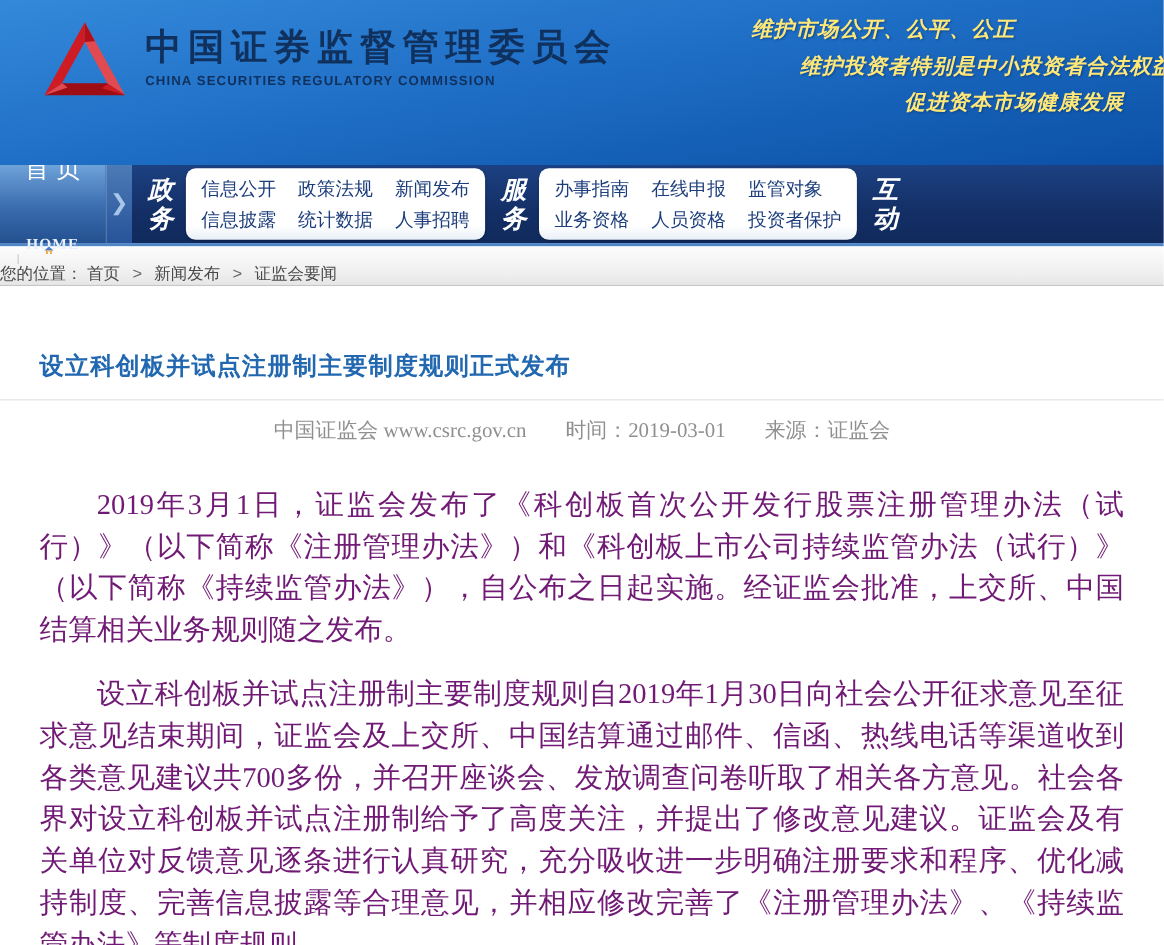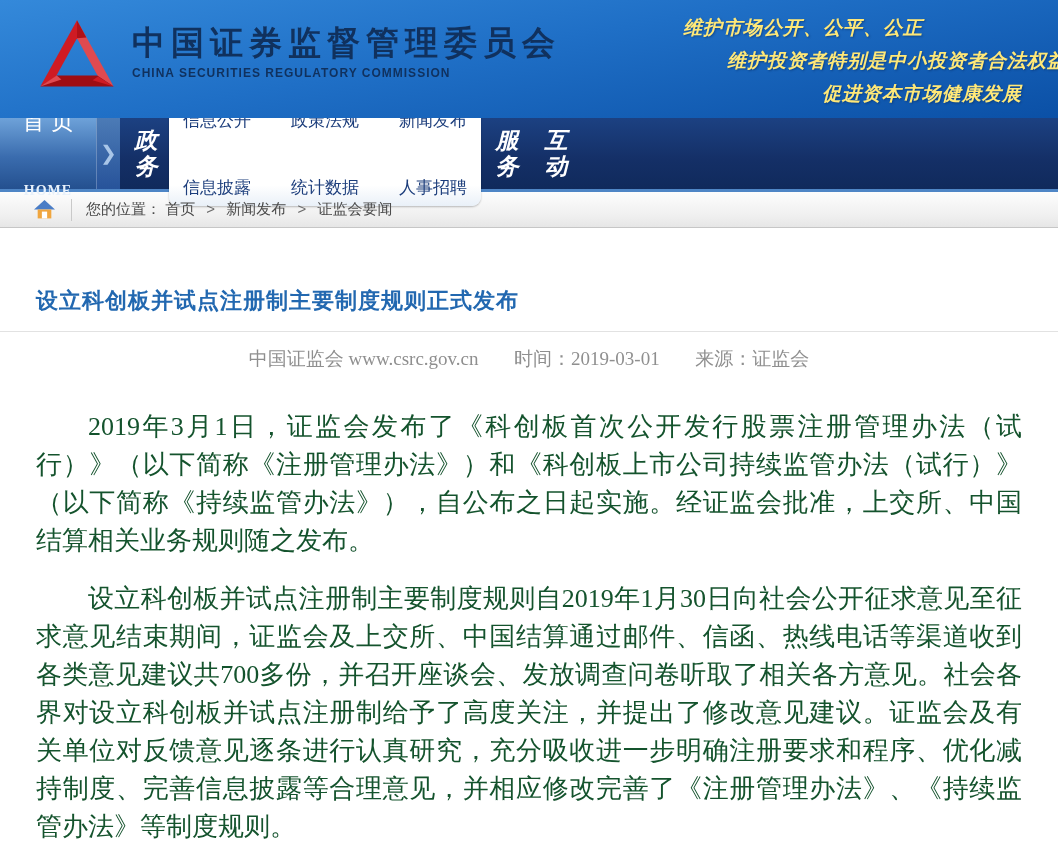--- a/index.html
+++ b/index.html
@@ -1,20 +1,20 @@
 <!DOCTYPE html>
 <html><head>
 <meta charset="utf-8">
 <style>
   * { margin:0; padding:0; box-sizing:border-box; }
   html,body { width:1058px; height:859px; overflow:hidden; background:#fff;
               font-family:"Liberation Sans", sans-serif; }
 
   
-  .banner { position:relative; height:118px;
+  .banner { position:relative; height:150px;
             background:linear-gradient(170deg,#3489da 0%, #1f6fc6 45%, #0b50a6 100%);padding-left:15px; }
   .brand { position:absolute; left:38px; top:14px; display:flex; align-items:center; cursor:pointer; }
   .logo { width:78px; height:78px; margin-right:16px; }
   .org-names { display:flex; flex-direction:column; }
   .org-cn { font-size:33px; font-weight:bold; color:#10315e; letter-spacing:6px; line-height:40px; }
   .org-en { font-size:12px; font-weight:bold; color:#10315e; letter-spacing:1px; line-height:20px; }
   .slogans { position:absolute; left:683px; top:11px; }
   .slogan { font-family:"Liberation Serif", serif; font-style:italic; font-weight:bold;
             font-size:19px; letter-spacing:1px; color:#ffe878; line-height:33px; white-space:nowrap;
             text-shadow:1px 1px 2px rgba(0,30,80,.45); }
@@ -34,41 +34,41 @@
                  border-left:1px solid rgba(255,255,255,.25); height:71px;
                  background:linear-gradient(180deg,#4c7bb6 0%, #27539a 100%); }
   .nav-section { display:flex; align-items:center; margin-left:3px; }
   .section-label { width:34px; margin:0 6px; text-align:center; color:#ffffff;
                    font-family:"Liberation Serif", serif; font-style:italic; font-weight:bold;
                    font-size:23px; line-height:26px; }
   .section-label span { display:block; }
   .nav-box { background:linear-gradient(180deg,#ffffff 80%, #e9f0f8 100%);
              border-radius:9px; padding:5px 14px; display:grid;
              grid-template-columns:repeat(3,auto); column-gap:20px; row-gap:1px;
-             box-shadow:0 1px 2px rgba(0,0,0,.25);gap:40px; }
+             box-shadow:0 1px 2px rgba(0,0,0,.25); }
   .nav-link { font-size:17px; color:#1d3e7c; line-height:27px; white-space:nowrap; cursor:pointer; }
 
   
   .crumb-bar { height:36px; background:linear-gradient(180deg,#fdfdfd 0%, #efefef 70%, #e6e6e6 100%);
-               border-bottom:1px solid #c6c6c6; display:flex; align-items:center; }
+               border-bottom:1px solid #c6c6c6; display:flex; align-items:flex-start;flex-direction:column; }
   .home-icon { width:21px; height:19px; margin-left:34px; }
   .crumb-divider { width:1px; height:22px; background:#c9c9c9; margin:0 14px 0 16px; }
   .crumb-text { font-size:15px; color:#4a4a4a; }
   .crumb-item { color:#4a4a4a; cursor:pointer; }
   .crumb-sep { margin:0 7px; color:#6a6a6a; }
 
   
   .article-title { margin:58px 36px 15px; font-size:22px; font-weight:bold;
                    color:#2268b0; letter-spacing:1px; }
   .title-divider { border:none; border-top:1px solid #e2e2e2; width:100%; }
   .article-meta { margin:14px 16px 36px; text-align:center; font-family:"Liberation Serif", serif;
                   font-size:19px; color:#8f8f8f; }
   .article-meta .gap { display:inline-block; width:26px; }
   .article-body { padding:0 36px; }
-  .article-body p { font-family:"Liberation Serif", serif; font-size:26px; color:#14532d;
+  .article-body p { font-family:"Liberation Serif", serif; font-size:26px; color:#701a75;
                     line-height:38px; text-indent:2em; text-align:justify; margin-bottom:20px; }
 </style>
 </head>
 <body>
 
 <div class="banner">
   <div class="brand">
     <svg class="logo" viewBox="0 0 100 92">
       <polygon points="50,4 97,89 77,76 50,27" fill="#e04a50"></polygon>
       <polygon points="97,89 3,89 24,75 76,75" fill="#9e0d13"></polygon>
@@ -109,20 +109,28 @@
       <span class="nav-link">统计数据</span>
       <span class="nav-link">人事招聘</span>
     </div>
   </div>
 
   <div class="nav-section">
     <div class="section-label">
       <span>服</span>
       <span>务</span>
     </div>
+    <div class="nav-box">
+      <span class="nav-link">办事指南</span>
+      <span class="nav-link">在线申报</span>
+      <span class="nav-link">监管对象</span>
+      <span class="nav-link">业务资格</span>
+      <span class="nav-link">人员资格</span>
+      <span class="nav-link">投资者保护</span>
+    </div>
   </div>
 
   <div class="nav-section">
     <div class="section-label">
       <span>互</span>
       <span>动</span>
     </div>
   </div>
 </div>
 

